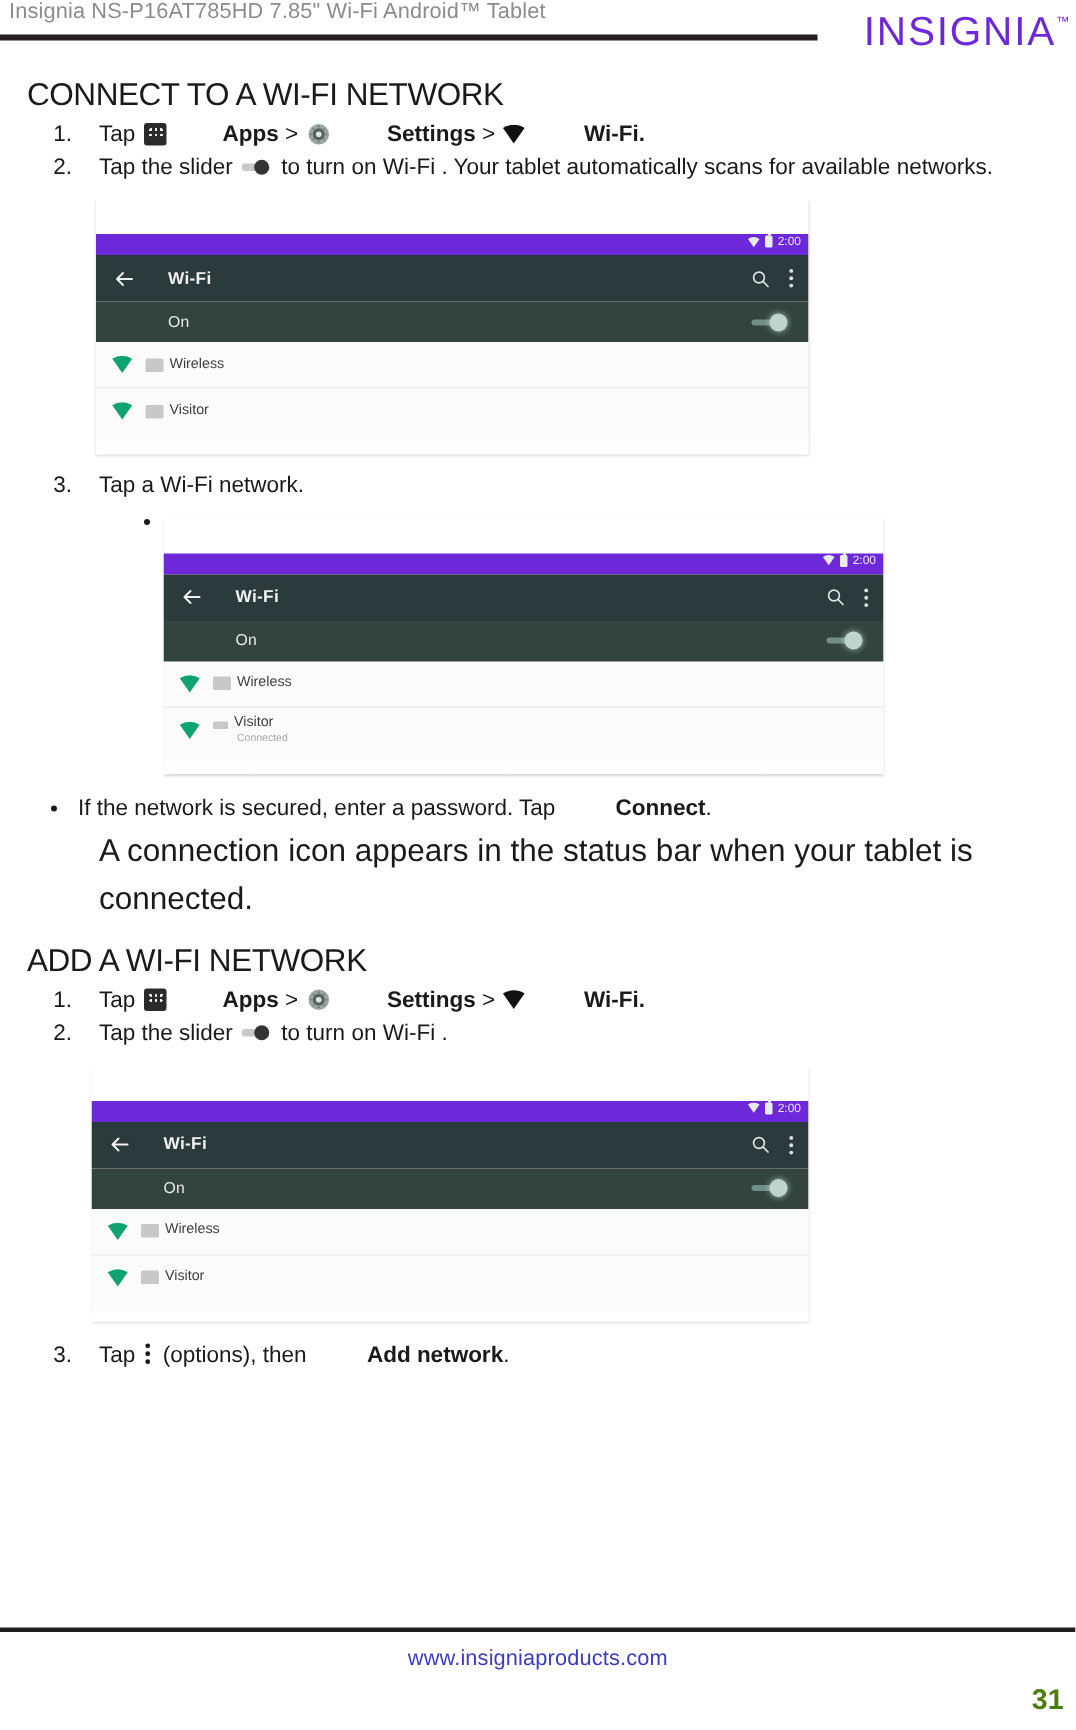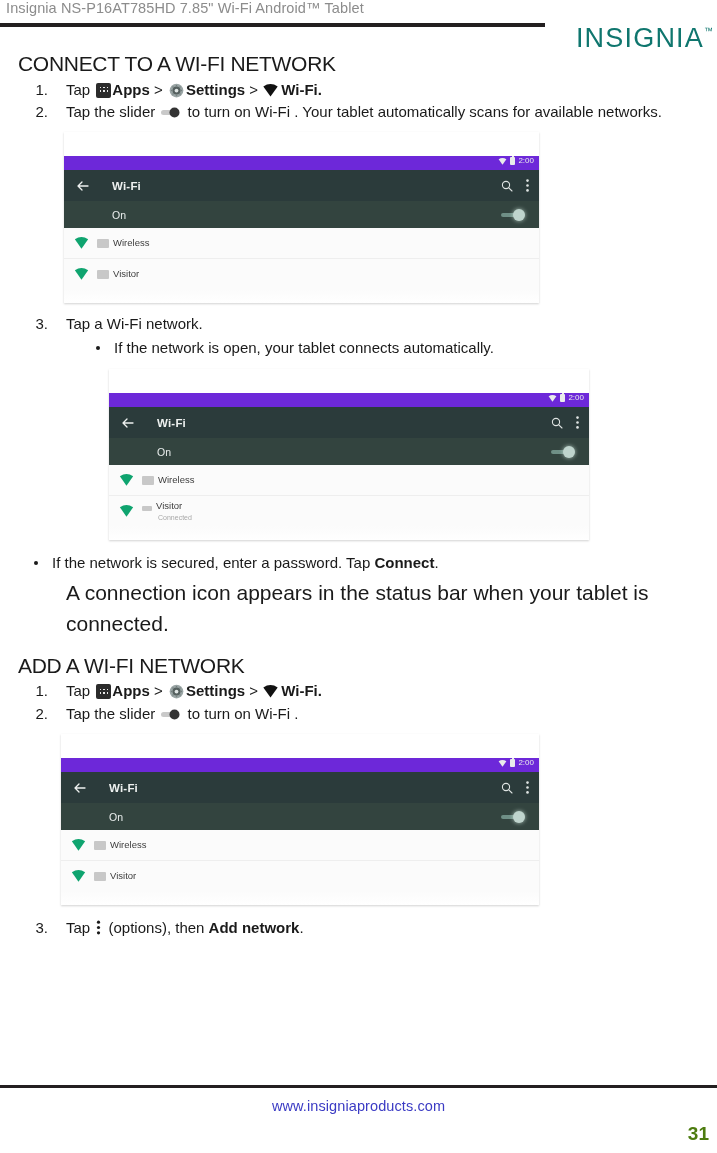--- a/index.html
+++ b/index.html
@@ -36,24 +36,24 @@
     position: absolute;
     left: 0;
     top: 23px;
     width: 545px;
     height: 4px;
     background: #231f20;
   }
   .brand-logo {
     position: absolute;
     right: 4px;
-    top: 25px;
+    top: 8px;
     font-size: 27px;
     letter-spacing: 1.2px;
-    color: #0f766e;
+    color: #6d28d9;
     font-family: "Liberation Sans", sans-serif;
     font-weight: 400;
     line-height: 1;
     white-space: nowrap;
   }
   .brand-logo .tm {
     font-size: 9px;
     vertical-align: 13px;
     letter-spacing: 0;
   }
@@ -115,21 +115,21 @@
     width: 4px;
     height: 4px;
     border-radius: 50%;
     background: #1a1a1a;
   }
   .note {
     margin: 2px 0 0 62px;
     font-size: 21px;
     line-height: 1.5;
   }
-  b, .bold { font-weight: bold; }
+  b, .bold { font-weight: bold; padding-left: 36px; }
 
   
   .ico {
     display: inline-block;
     vertical-align: -3px;
     position: relative;
   }
   .ico-apps {
     width: 15px; height: 15px;
     background: #2b2b2b;
@@ -468,21 +468,21 @@
         </div>
         <div class="shot-fade"></div>
       </div>
     </div>
 
     <ol class="steps" style="margin-top:10px;">
       <li>
         <span class="num">3.</span>
         <span>Tap a Wi-Fi network.</span>
         <ul class="bullets">
-          <li><span class="dot"></span><span>If the network is open, your tablet connects automatically.</span></li>
+          <li><span class="dot"></span></li>
         </ul>
       </li>
     </ol>
 
     <div class="shot-wrap" style="margin-left:105px;width:480px;">
       <div class="shot" style="width:480px;">
         <div class="shot-statusbar">
           <div class="sb-right">
             <svg class="sb-wifi" viewBox="0 0 15 13">
                 <path d="M7.5 12.6 0.3 2.4A13 13 0 0 1 14.7 2.4Z" fill="#e9eceb"></path>

